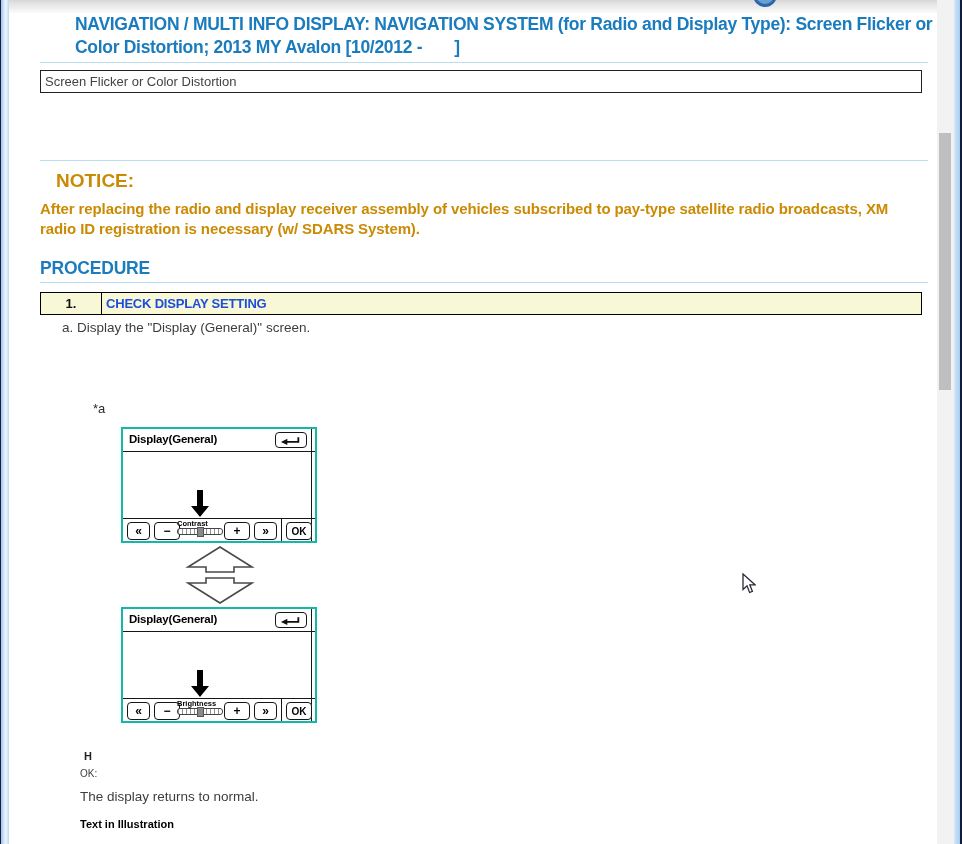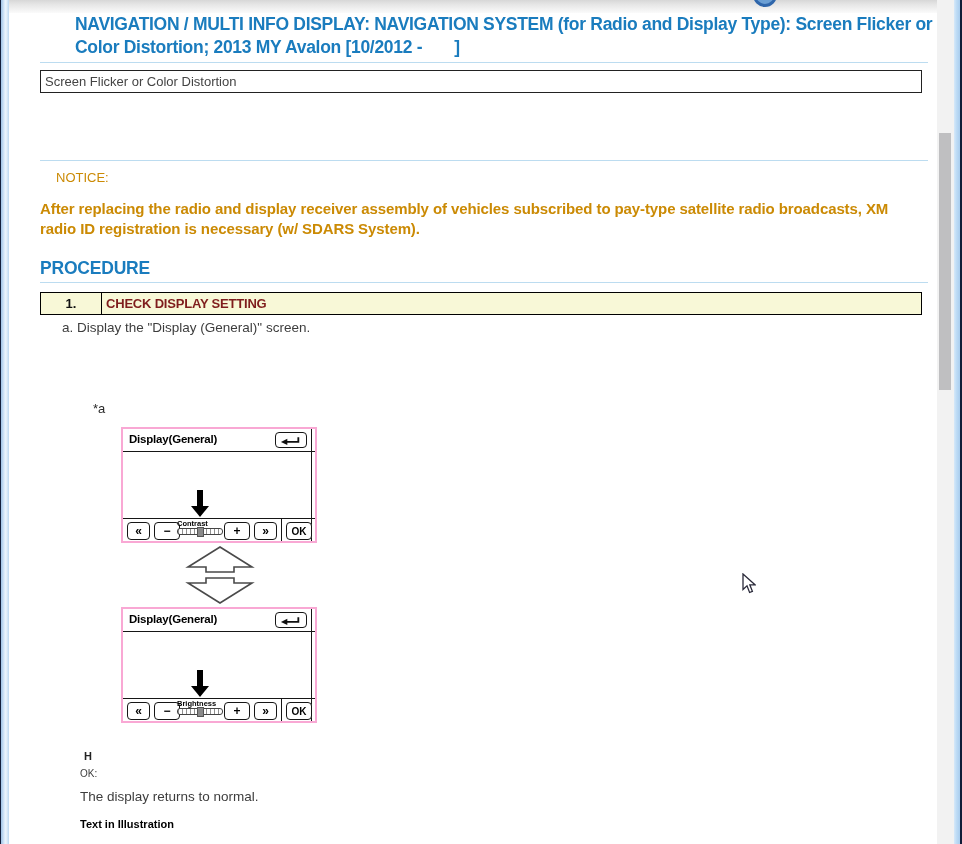--- a/index.html
+++ b/index.html
@@ -25,37 +25,37 @@
   .scroll-thumb{position:absolute;left:2px;top:133px;width:12px;height:257px;background:#bfbfc1;}
 
   
   .page-title{position:absolute;left:40px;top:13px;width:886px;font-size:17.5px;line-height:23px;
       font-weight:700;letter-spacing:-0.3px;color:#1a7cbe;margin-left:35px;}
   .hr-blue{position:absolute;left:40px;width:888px;height:1px;background:#bcdcf0;}
   .subject-input{position:absolute;left:40px;top:70px;width:882px;height:23px;box-sizing:border-box;
       border:1px solid #222;background:#fff;font-family:"Liberation Sans",sans-serif;
       font-size:13px;color:#444;padding:0 0 0 4px;}
   .h2{position:absolute;left:40px;font-size:17.5px;font-weight:700;letter-spacing:-0.2px;color:#1a7cbe;}
-  .notice-label{position:absolute;left:40px;top:170px;font-size:13px;font-weight:400;color:#cb8a04;padding-left:16px;}
+  .notice-label{position:absolute;left:40px;top:170px;font-size:19px;font-weight:700;color:#cb8a04;padding-left:16px;}
   .notice-text{position:absolute;left:40px;top:199px;width:884px;font-size:15px;font-weight:700;
       line-height:20px;color:#cb8a04;letter-spacing:-0.1px;}
 
   .step-table{position:absolute;left:40px;top:292px;width:882px;height:23px;box-sizing:border-box;
       border:1px solid #000;background:#f8f8d7;display:flex;}
   .step-num{width:60px;border-right:1px solid #000;display:flex;align-items:center;justify-content:center;
       font-size:13px;font-weight:700;color:#111;}
   .step-title{flex:1;display:flex;align-items:center;padding-left:4px;font-size:13px;font-weight:700;
-      color:#7f1d1d;letter-spacing:-0.2px;}
+      color:#1d4ed8;letter-spacing:-0.2px;}
 
   .substep{position:absolute;left:62px;font-size:13.5px;color:#3d3d3d;}
   .fig-label{position:absolute;left:93px;top:401px;font-size:13px;color:#2a2a2a;}
 
   
   .screen{position:absolute;left:121px;width:196px;height:116px;box-sizing:border-box;
-      border:2px solid #f9a8d4;background:#fff;}
+      border:2px solid #14b8a6;background:#fff;}
   .screen .inner-line{position:absolute;right:3px;top:0;bottom:0;width:1px;background:#161616;}
   .screen .titlebar-text{position:absolute;left:6px;top:4px;font-size:11.5px;font-weight:700;color:#000;
       letter-spacing:-0.2px;}
   .screen .titlebar-line{position:absolute;left:0;right:0;top:22px;height:1px;background:#161616;}
   .screen .back-btn{position:absolute;right:8px;top:3px;width:32px;height:16px;box-sizing:border-box;
       border:1.5px solid #161616;border-radius:4px;display:flex;align-items:center;justify-content:center;}
   .screen .ctrl-line{position:absolute;left:0;right:0;top:89px;height:1px;background:#161616;}
   .screen .down-arrow{position:absolute;left:68px;top:61px;}
   .mini-btn{position:absolute;top:93px;height:18px;box-sizing:border-box;border:1.5px solid #161616;
       border-radius:4px;background:#fff;display:flex;align-items:center;justify-content:center;

